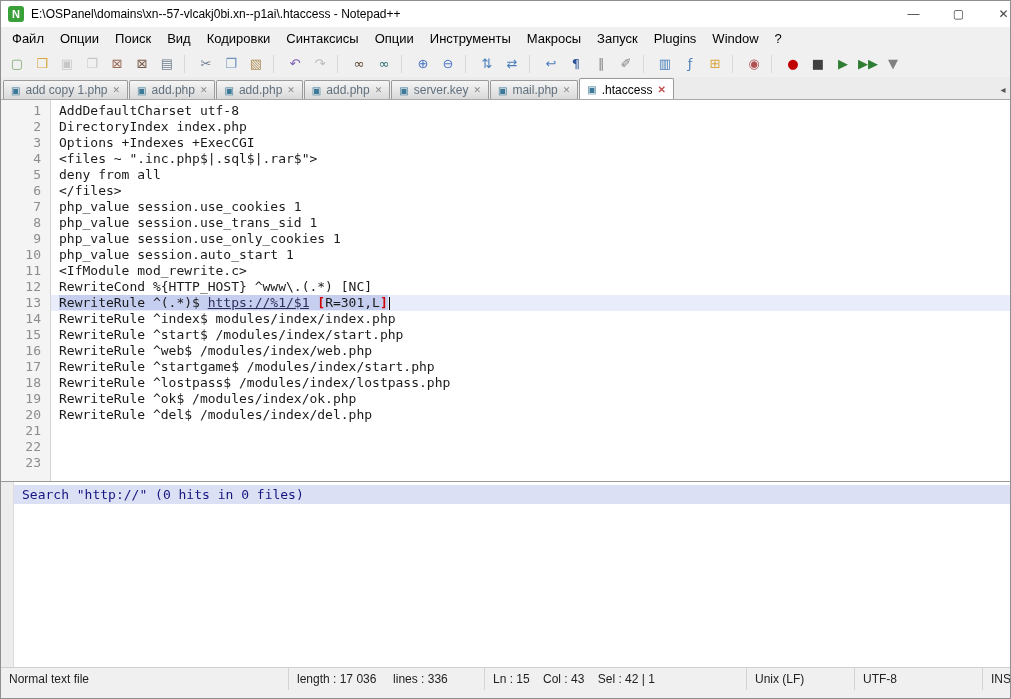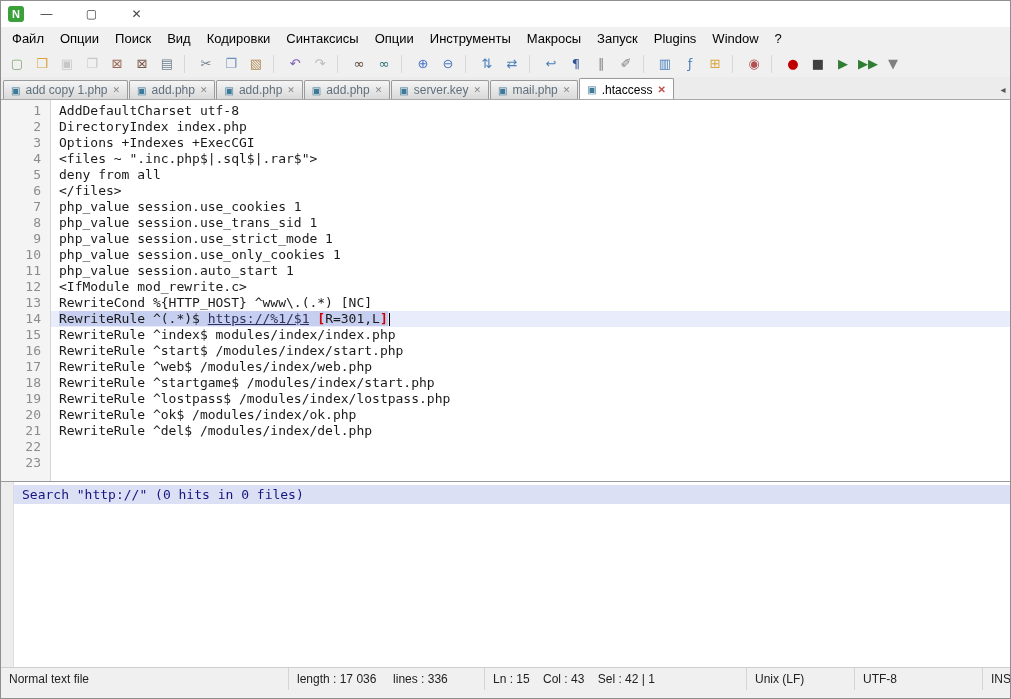--- a/index.html
+++ b/index.html
@@ -67,20 +67,21 @@
 
   .window-bottom { flex:0 0 auto; height:8px; background:#f0f0f0; }
 </style>
 </head>
 <body>
 
 <div class="window">
 
   <div class="titlebar">
     <span class="title-icon">N</span>
+    <span class="title-text">E:\OSPanel\domains\xn--57-vlcakj0bi.xn--p1ai\.htaccess - Notepad++</span>
     <div class="win-controls">
       <span class="win-btn">—</span>
       <span class="win-btn">▢</span>
       <span class="win-btn">✕</span>
     </div>
   </div>
 
   <div class="menubar">
       <span class="menu-item">Файл</span>
       <span class="menu-item">Опции</span>
@@ -271,21 +272,20 @@
       </div>
     <div class="code">
         <div class="code-line">AddDefaultCharset utf-8</div>
         <div class="code-line">DirectoryIndex index.php</div>
         <div class="code-line">Options +Indexes +ExecCGI</div>
         <div class="code-line">&lt;files ~ ".inc.php$|.sql$|.rar$"&gt;</div>
         <div class="code-line">deny from all</div>
         <div class="code-line">&lt;/files&gt;</div>
         <div class="code-line">php_value session.use_cookies 1</div>
         <div class="code-line">php_value session.use_trans_sid 1</div>
-        <div class="code-line">php_value session.use_strict_mode 1</div>
         <div class="code-line">php_value session.use_only_cookies 1</div>
         <div class="code-line">php_value session.auto_start 1</div>
         <div class="code-line">&lt;IfModule mod_rewrite.c&gt;</div>
         <div class="code-line">RewriteCond %{HTTP_HOST} ^www\.(.*) [NC]</div>
         <div class="code-line current-line"><span class="seg">RewriteRule ^(.*)$ </span><span class="seg url">https://%1/$1</span><span class="seg"> </span><span class="seg brace">[</span><span class="seg">R=301,L</span><span class="seg brace">]</span><span class="caret"></span></div>
         <div class="code-line">RewriteRule ^index$ modules/index/index.php</div>
         <div class="code-line">RewriteRule ^start$ /modules/index/start.php</div>
         <div class="code-line">RewriteRule ^web$ /modules/index/web.php</div>
         <div class="code-line">RewriteRule ^startgame$ /modules/index/start.php</div>
         <div class="code-line">RewriteRule ^lostpass$ /modules/index/lostpass.php</div>

